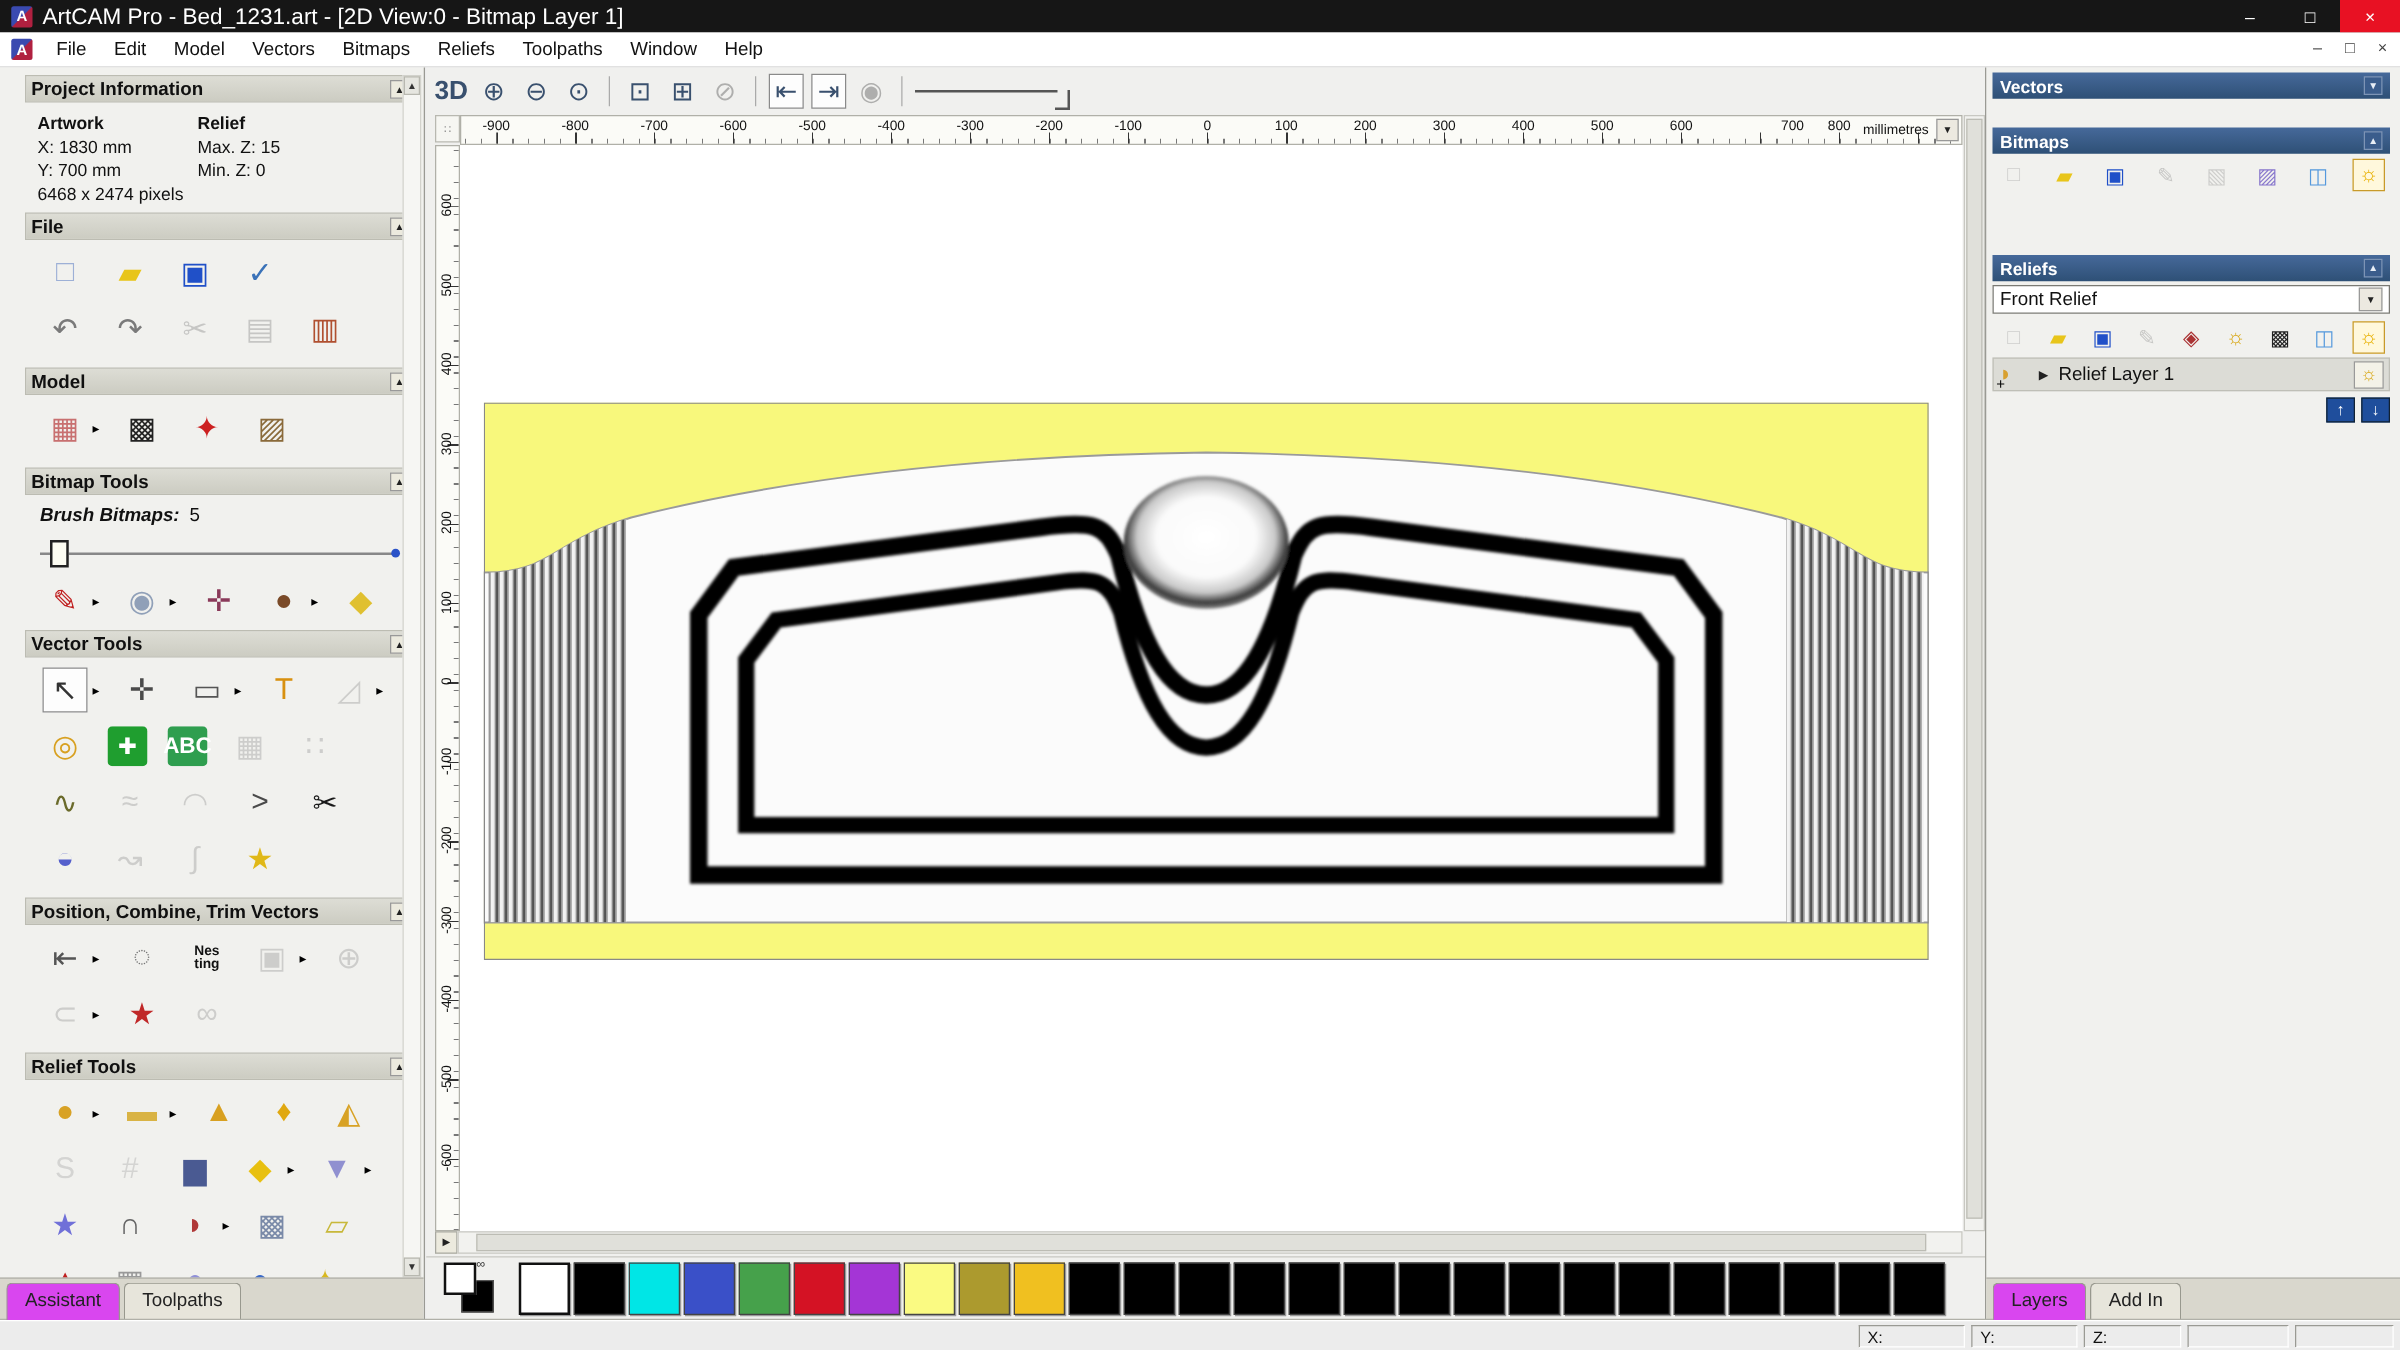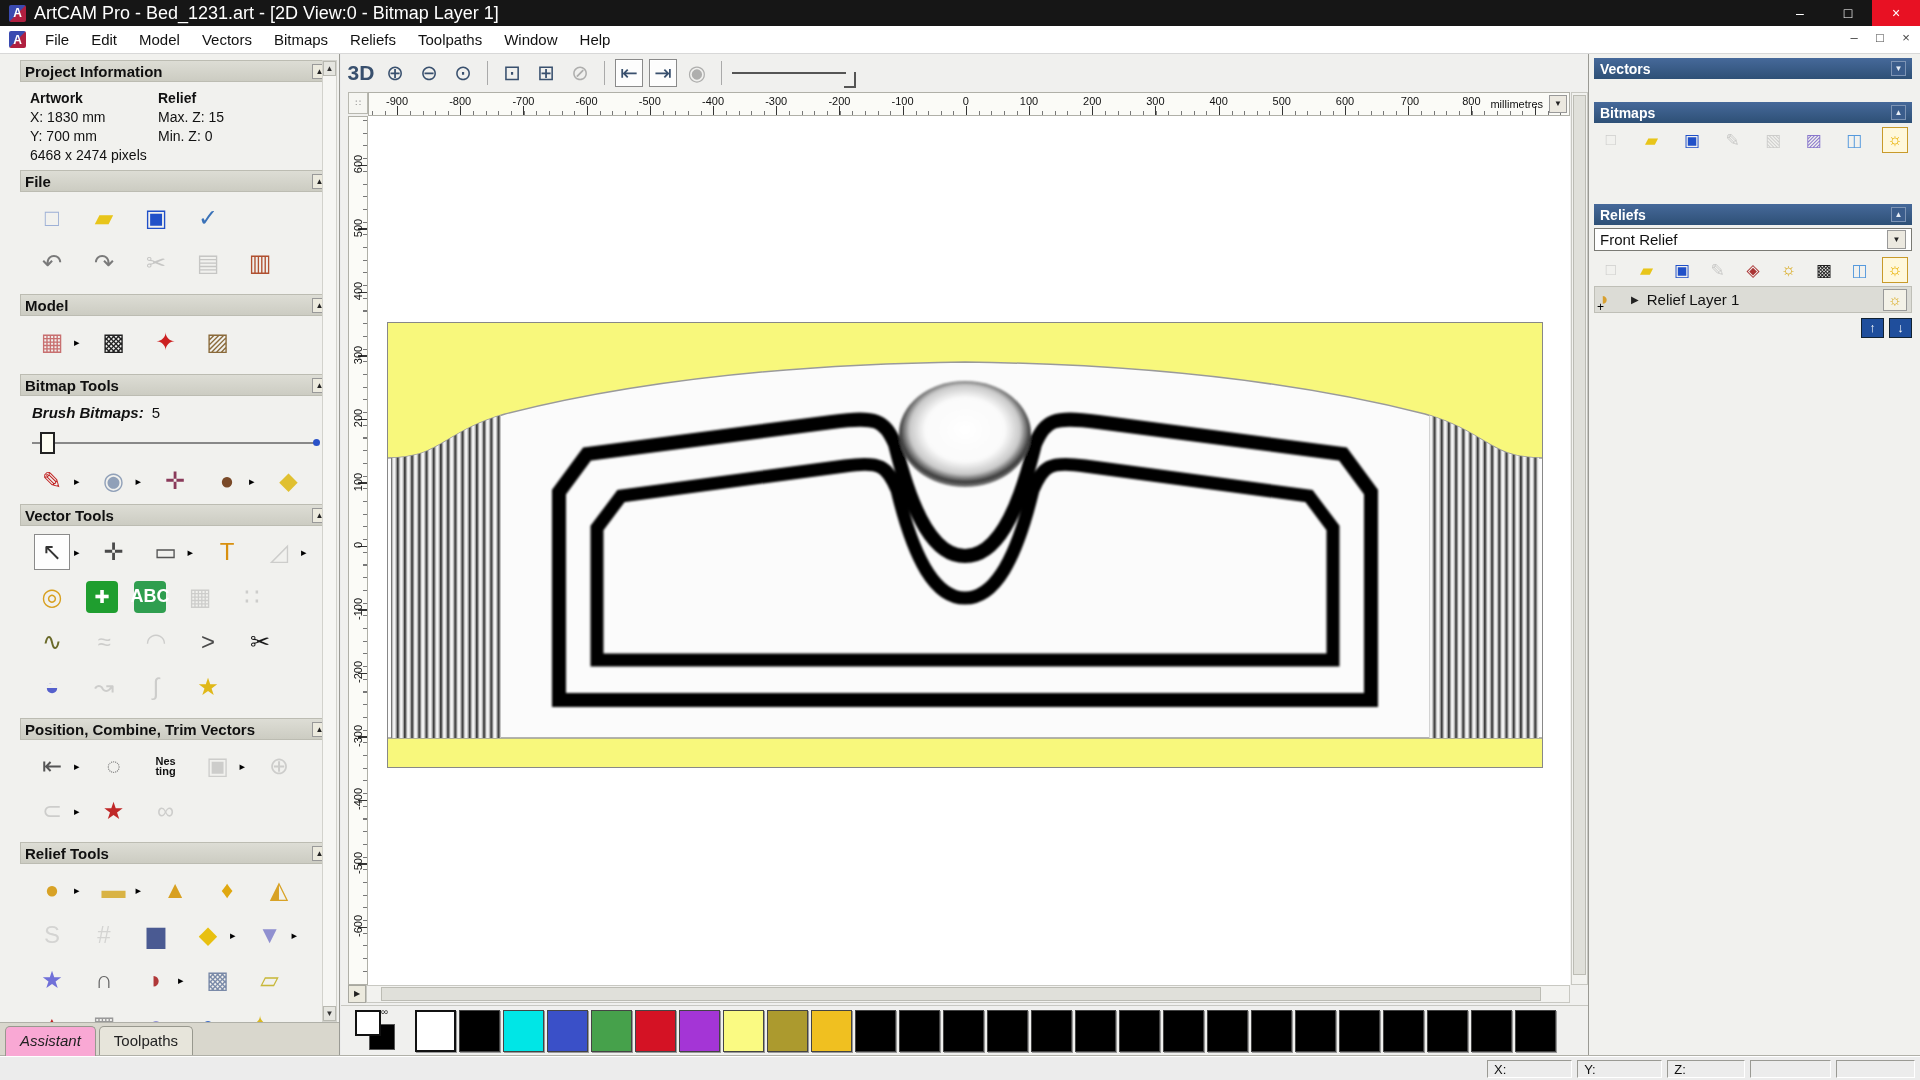--- a/index.html
+++ b/index.html
@@ -62,21 +62,21 @@
   .slider-row { position:relative; margin:10px 12px 0 12px; height:24px; }
   .slider-track { position:absolute; left:0; right:6px; top:11px; height:2px; background:#888; }
   .slider-handle { position:absolute; left:8px; top:1px; width:15px; height:22px; background:#fdfdf2;
     border:2px solid #222; }
   .slider-end { position:absolute; right:0; top:8px; width:7px; height:7px; background:#2a52c8; border-radius:50%; }
 
   .panel-tabs { position:absolute; left:0; bottom:0; width:100%; height:34px;
     background:#d9d7cd; border-top:1px solid #b0b0a8; display:flex; align-items:flex-end; padding-left:5px; }
   .tab { font-size:15px; color:#222; background:#e7e5db; border:1px solid #98988e; border-bottom:none;
     border-radius:5px 5px 0 0; padding:5px 14px 7px; margin-right:3px; }
-  .tab.active { background:#f9a8d4; font-weight:normal; position:relative; z-index:2;font-style:italic; }
+  .tab.active { background:#d946ef; font-weight:normal; position:relative; z-index:2; }
 
   
   .workspace { position:absolute; left:341px; top:54px; width:1247px; height:951px; background:#f0f0ee; }
   .view-toolbar { position:absolute; left:6px; top:3px; height:32px; display:flex; align-items:center; gap:6px; }
   .view-toolbar .tool-icon { width:28px; height:28px; font-size:21px; color:#39506e; }
   .view-toolbar .vsep { width:1px; height:24px; background:#aaa; margin:0 4px; }
   .line-sample { position:relative; width:128px; height:20px; }
   .line-sample::before { content:""; position:absolute; left:0; right:14px; top:9px; height:2px; background:#555; }
   .line-sample::after { content:""; position:absolute; right:4px; top:9px; width:10px; height:14px;
     border-right:2px solid #555; border-bottom:2px solid #555; }
@@ -419,21 +419,21 @@
         <div class="tick-label" style="left: 407.2px;">-300</div>
         <div class="tick-label" style="left: 470.4px;">-200</div>
         <div class="tick-label" style="left: 533.6px;">-100</div>
         <div class="tick-label" style="left: 596.8px;">0</div>
         <div class="tick-label" style="left: 660px;">100</div>
         <div class="tick-label" style="left: 723.2px;">200</div>
         <div class="tick-label" style="left: 786.4px;">300</div>
         <div class="tick-label" style="left: 849.6px;">400</div>
         <div class="tick-label" style="left: 912.8px;">500</div>
         <div class="tick-label" style="left: 976px;">600</div>
-        <div class="tick-label" style="left: 1041px;">700</div>
+        <div class="tick-label" style="left: 1065px;">700</div>
         <div class="tick-label" style="left: 1102.4px;">800</div>
       </div>
     <div class="vruler">
         <div class="tick-label" style="top: 48px;">600</div>
         <div class="tick-label" style="top: 111.5px;">500</div>
         <div class="tick-label" style="top: 175px;">400</div>
         <div class="tick-label" style="top: 238.5px;">300</div>
         <div class="tick-label" style="top: 302px;">200</div>
         <div class="tick-label" style="top: 365.5px;">100</div>
         <div class="tick-label" style="top: 429px;">0</div>
@@ -539,20 +539,24 @@
       <div class="thumb-relief">◗<span class="plus">+</span></div>
       <span class="expander">▶</span>
       <span>Relief Layer 1</span>
       <span class="bulb-btn">☼</span>
     </div>
     <div class="updown" style="top:264px;">
       <span class="ud-btn">↑</span>
       <span class="ud-btn">↓</span>
     </div>
 
+    <div class="panel-tabs">
+        <div class="tab active">Layers</div>
+        <div class="tab">Add In</div>
+      </div>
   </div>
 
   <div class="palette">
     <div class="color-indicator">
       <div class="ci-back" style="background: rgb(0, 0, 0);"></div>
       <div class="ci-front" style="background: rgb(255, 255, 255);"></div>
       <div class="ci-link">∞</div>
     </div>
     <div class="swatches">
         <div class="swatch" style="background: rgb(255, 255, 255);"></div>

